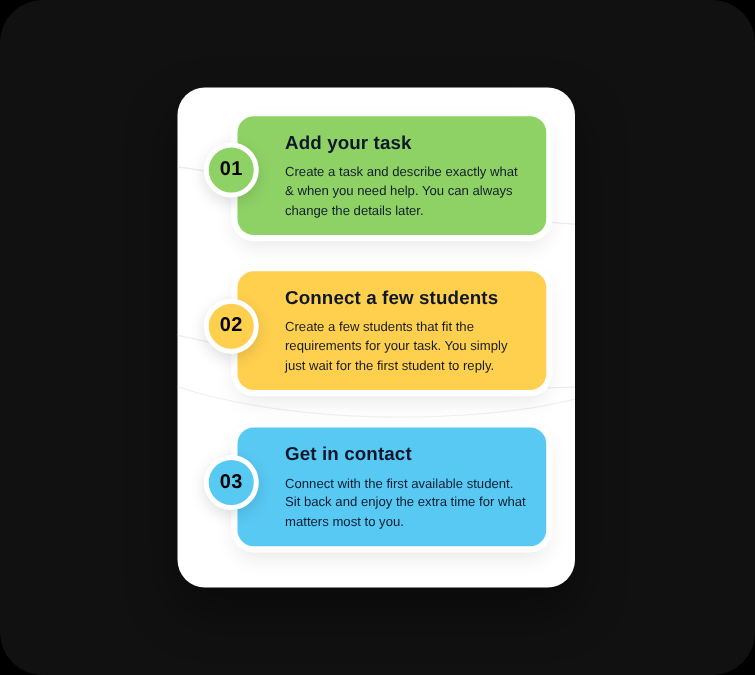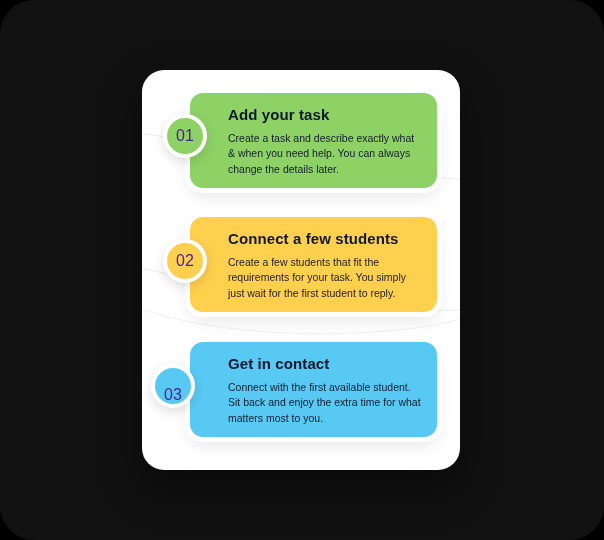--- a/index.html
+++ b/index.html
@@ -84,29 +84,29 @@
     position: absolute;
     width: 44px;
     height: 44px;
     border-radius: 50%;
     border: 4px solid #ffffff;
     box-sizing: border-box;
     display: flex;
     align-items: center;
     justify-content: center;
     font-size: 16px;
-    font-weight: normal;
-    color: #4c1d95;
+    font-weight: bold;
+    color: #000000;
     letter-spacing: 0.2px;
     box-shadow: 0 4px 12px rgba(0,0,0,0.13);
   }
 
   .badge-1 { left: 21px; top: 44px; }
   .badge-2 { left: 21px; top: 169px; }
-  .badge-3 { left: 9px; top: 294px; align-items: flex-end; }
+  .badge-3 { left: 21px; top: 294px; }
 </style>
 </head>
 <body>
 
 <div class="screen">
 
   <div class="panel">
 
     <svg class="panel-deco" width="318" height="400" viewBox="0 0 318 400" preserveAspectRatio="none">
       <path d="M -10 62 C 60 72, 120 84, 200 96 C 250 103, 290 108, 330 110" fill="none" stroke="#ececec" stroke-width="1"></path>

